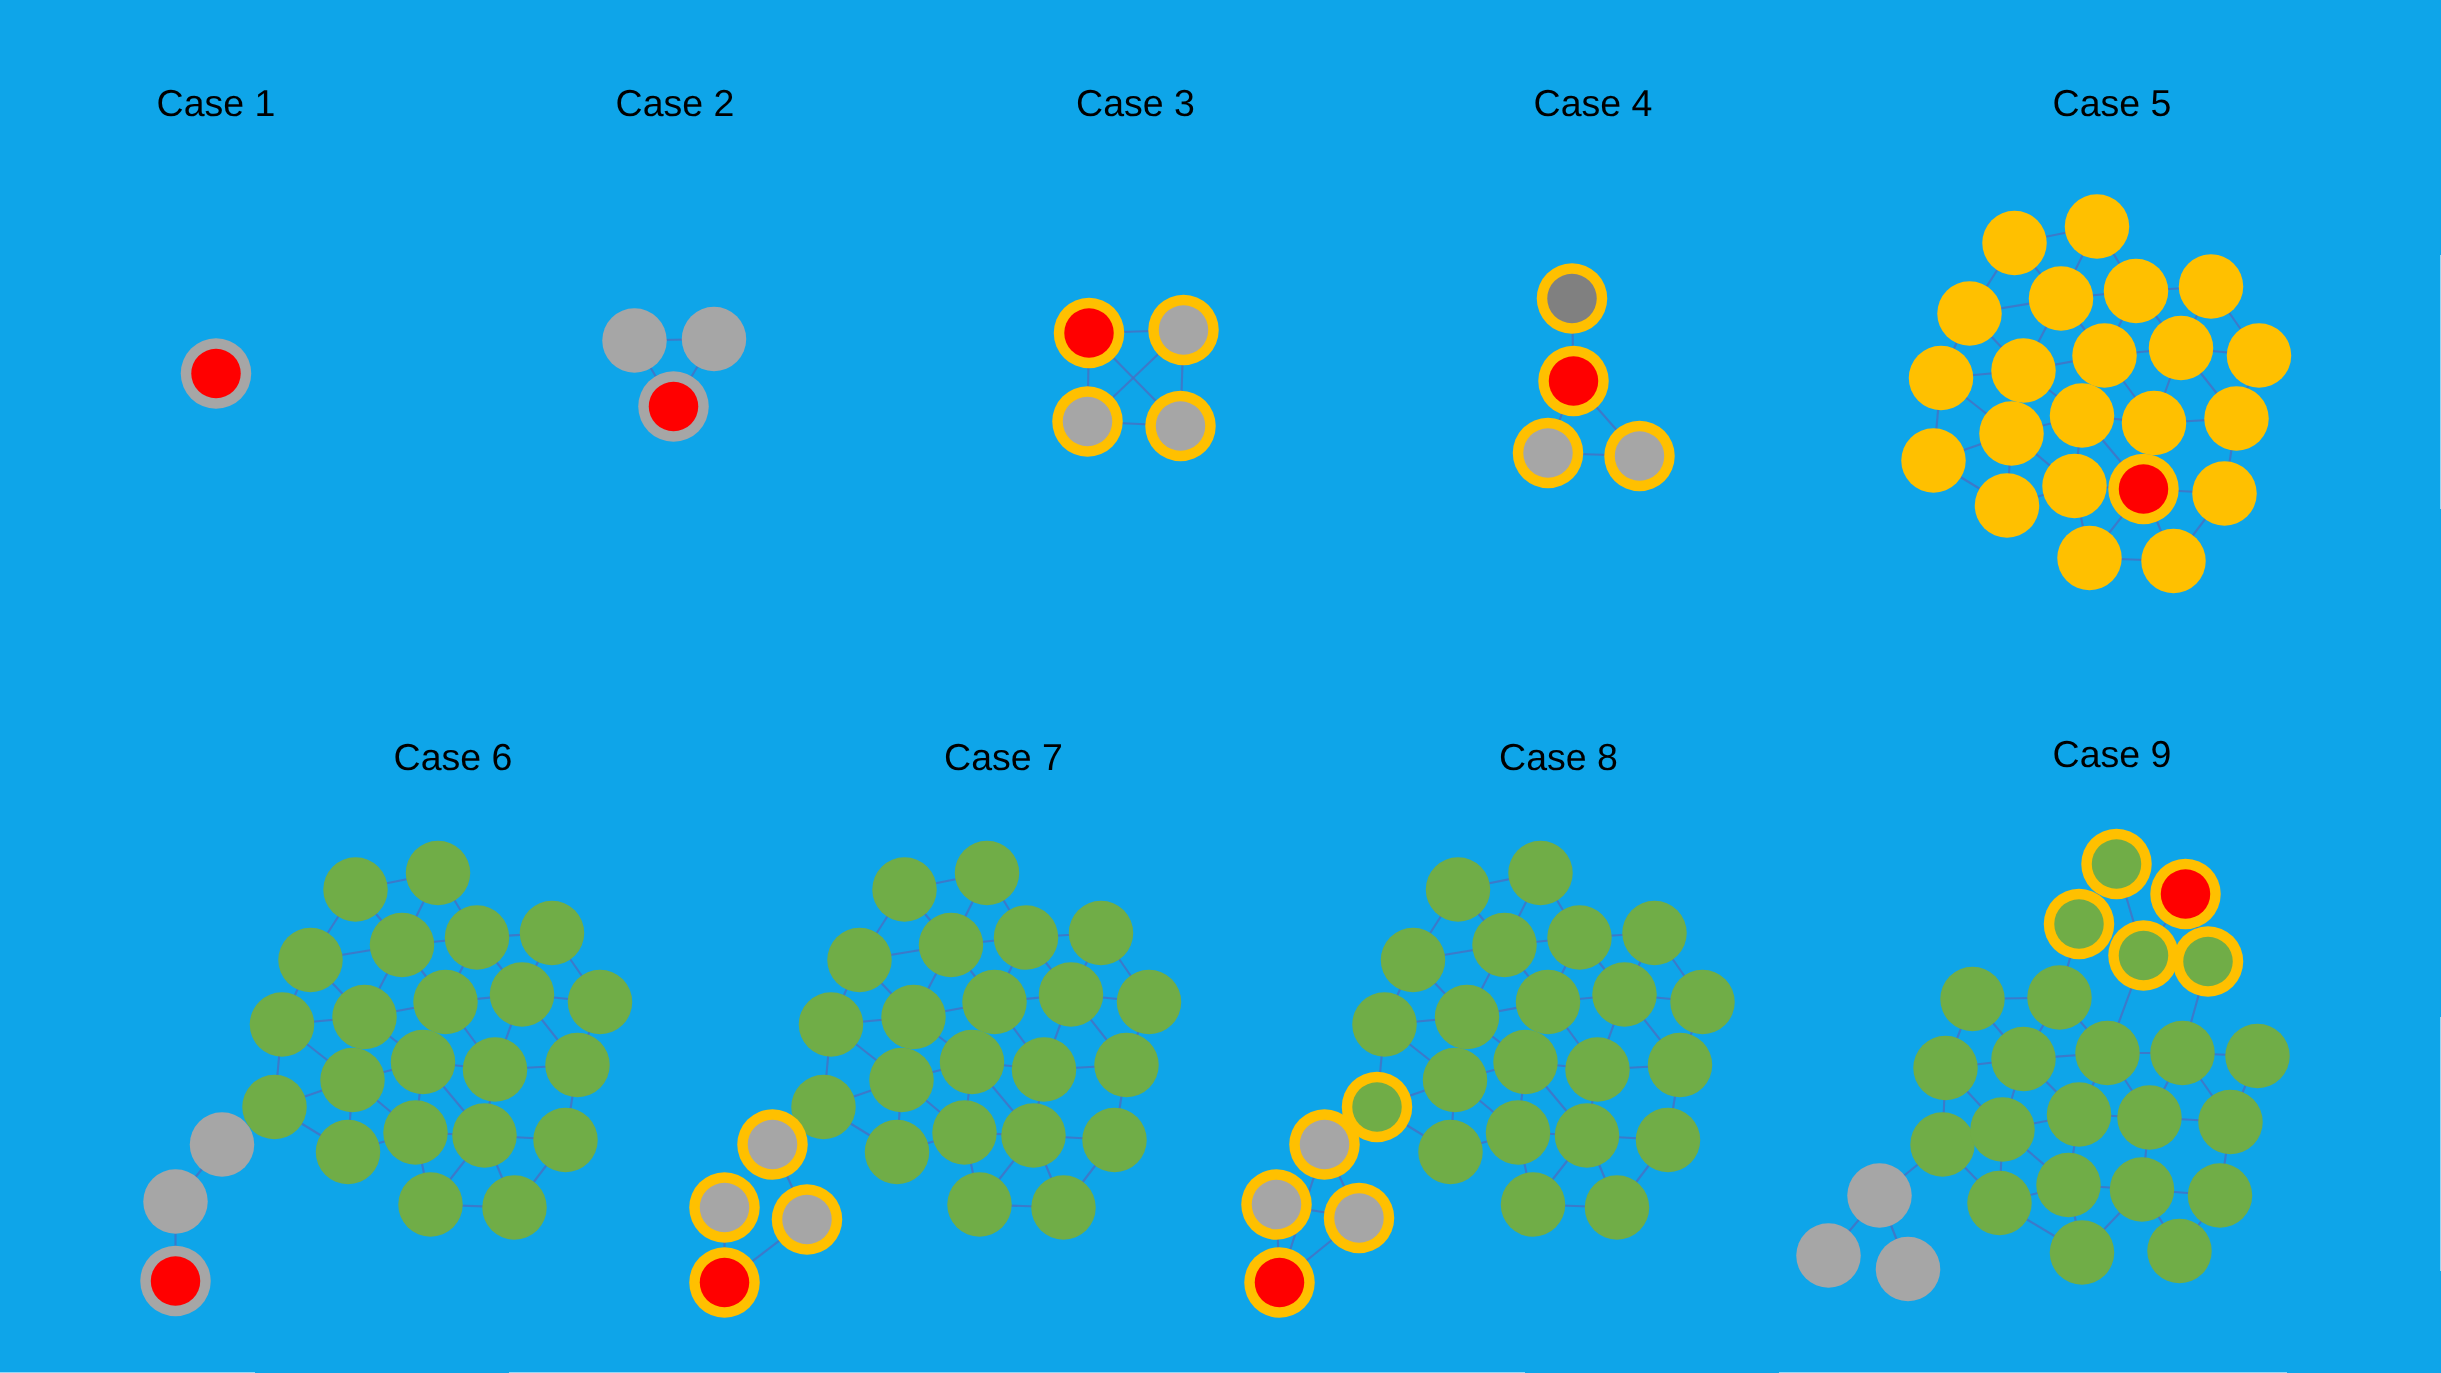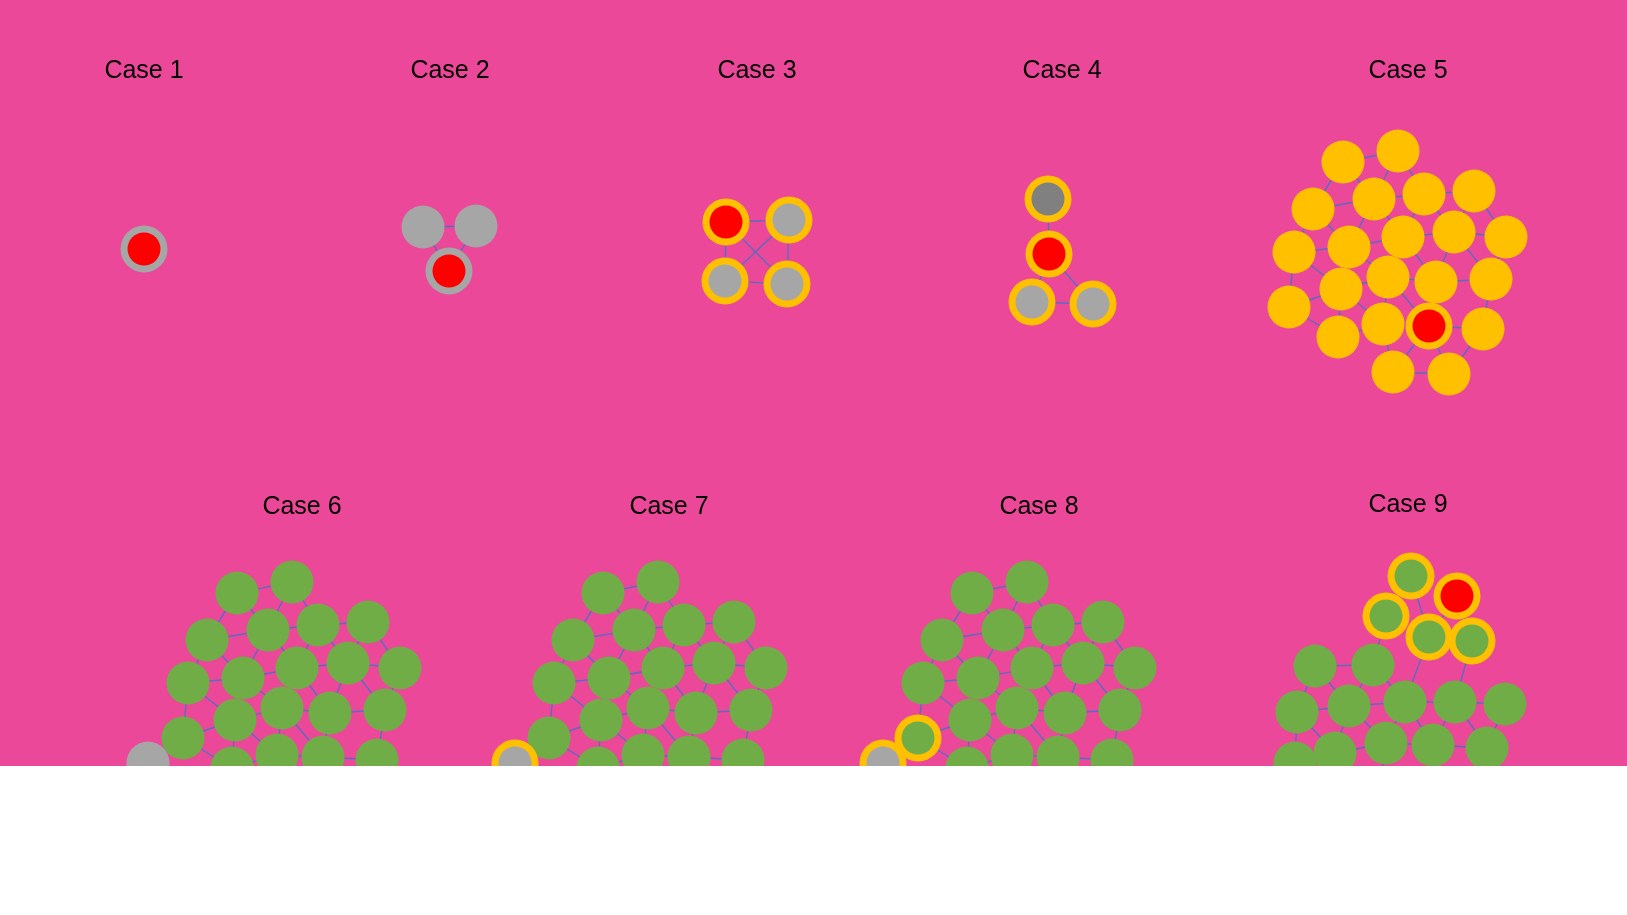--- a/index.html
+++ b/index.html
@@ -4,22 +4,22 @@
 <style>
   html, body {
     margin: 0;
     padding: 0;
     background: #ffffff;
     font-family: "Liberation Sans", sans-serif;
   }
   .figure-wrap {
     position: relative;
     width: 1627px;
-    height: 766px;
-    background: #ec4899;
+    height: 915px;
+    background: #0ea5e9;
     overflow: hidden;
   }
   svg.graph-canvas { display: block; }
   text.case-title {
     font-family: "Liberation Sans", sans-serif;
     font-size: 25px;
     fill: #000000;
   }
 </style>
 </head>

